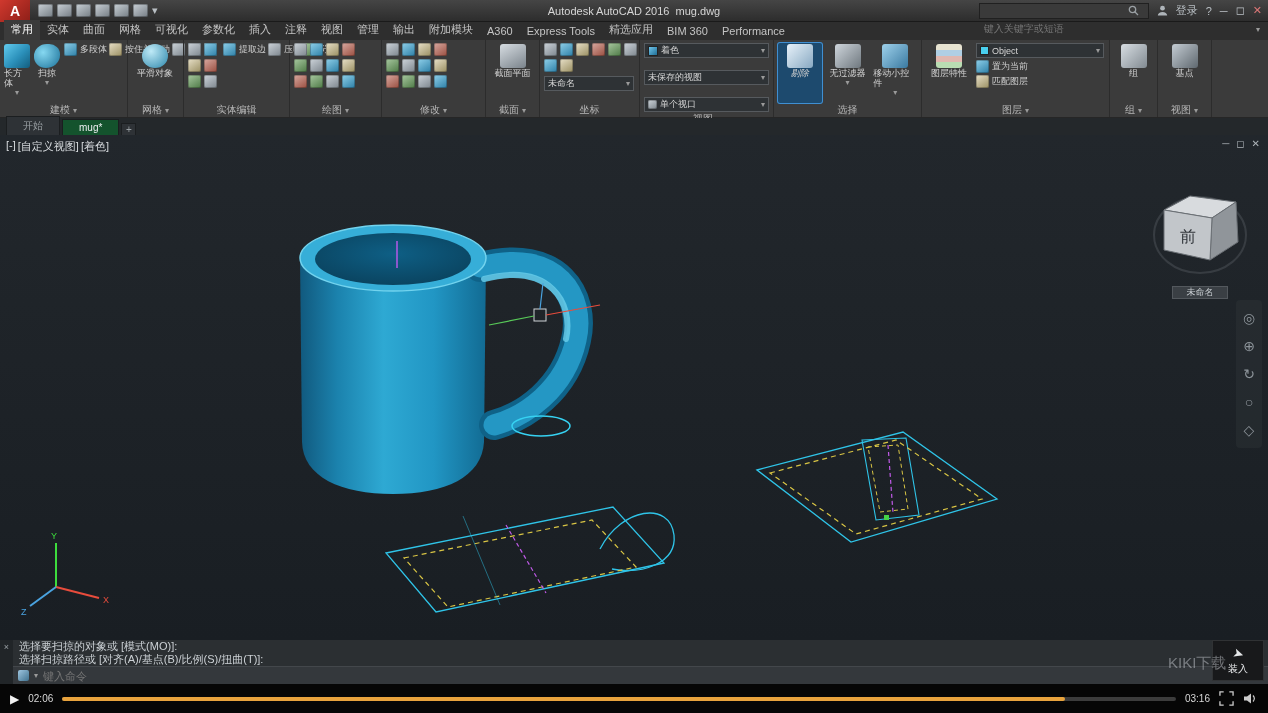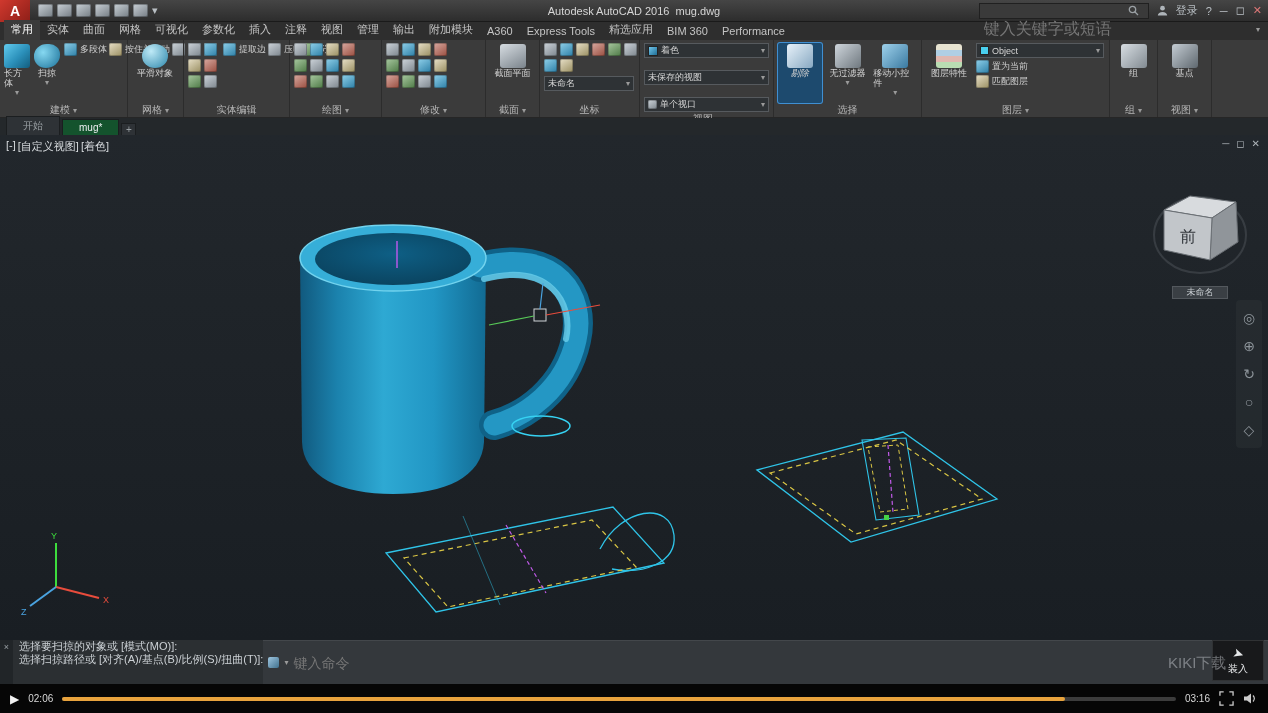--- a/index.html
+++ b/index.html
@@ -12,21 +12,21 @@
     color:#c9c9c9; font-size:11px; border-bottom:1px solid #1a1a1a; }
   .logo { width:30px; height:22px; background:linear-gradient(135deg,#d0392e,#8e1f18);
     color:#fff; font-weight:bold; font-size:14px; display:flex; align-items:center; justify-content:center; }
   .qat { display:flex; gap:4px; margin-left:8px; }
   .qic { width:15px; height:13px; border-radius:2px;
     background:linear-gradient(145deg,#c9d0d6,#757d84); box-shadow:inset 0 0 0 1px rgba(0,0,0,.3); }
   .tb-title { position:absolute; left:0; right:0; text-align:center; pointer-events:none; color:#d6d6d6; }
   .tb-right { margin-left:auto; display:flex; align-items:center; gap:8px; padding-right:6px; z-index:2; }
   .tb-search { display:flex; align-items:center; gap:4px; background:#3a3a3a; border:1px solid #202020;
     height:16px; width:170px; padding:0 4px; }
-  .tb-search input { background:transparent; border:none; outline:none; color:#9aa0a4; font-size:16px; width:140px;margin-top:36px; }
+  .tb-search input { background:transparent; border:none; outline:none; color:#9aa0a4; font-size:10px; width:140px;margin-top:36px; }
   .glyph-btn { color:#b9bfc4; font-size:11px; cursor:pointer; }
   .win-close { color:#d77; }
 
   
   .rtabs { position:absolute; top:22px; left:0; right:0; height:18px; background:#2e2e2e;
     display:flex; align-items:flex-end; padding-left:4px; font-size:11px; color:#c4c4c4; }
   .rtab { padding:2px 7px 3px; white-space:nowrap; cursor:pointer; }
   .rtab.active { background:#3b3b3b; color:#ffffff; }
 
   
@@ -92,26 +92,26 @@
     color:#c8cdd1; font-size:9px; display:flex; align-items:center; justify-content:center; cursor:pointer; }
   .navbar { position:absolute; right:6px; top:165px; width:26px; background:rgba(52,56,60,.35);
     border-radius:4px; display:flex; flex-direction:column; align-items:center; gap:12px;
     padding:10px 0; color:#8d949a; font-size:14px; z-index:3; }
   .navbar span { cursor:pointer; }
 
   
   .cmd { position:absolute; top:640px; left:0; right:0; height:44px; background:#2b2f32; display:flex; }
   .cmd-gutter { width:13px; background:#212528; color:#9aa0a4; font-size:9px;
     display:flex; flex-direction:column; align-items:center; padding-top:2px; }
-  .cmd-main { flex:1; display:flex; flex-direction:row; font-size:11px; color:#ccd1d5; }
+  .cmd-main { flex:1; display:flex; flex-direction:column; font-size:11px; color:#ccd1d5; }
   .cmd-line { height:13px; line-height:13px; padding-left:6px; white-space:nowrap; }
   .cmd-input { flex:1; display:flex; align-items:center; gap:5px; background:#34383c;
     border-top:1px solid #43474b; padding-left:5px; }
   .cmdicon { width:11px; height:11px; background:linear-gradient(135deg,#9fc6e0,#40728f); border-radius:2px; }
-  .cmd-input input { background:transparent; border:none; outline:none; color:#8b9196; font-size:14px; width:400px; }
+  .cmd-input input { background:transparent; border:none; outline:none; color:#8b9196; font-size:11px; width:400px; }
   .loadbox { position:absolute; right:4px; top:640px; width:52px; height:41px; background:#18191b;
     border:1px solid #303234; display:flex; flex-direction:column; align-items:center; justify-content:center;
     gap:1px; color:#e4e6e8; font-size:10px; z-index:5; cursor:pointer; }
   .loadbox .arr { font-size:13px; transform:rotate(18deg); }
   .watermark { position:absolute; left:1168px; top:654px; color:rgba(195,200,205,.5);
     font-size:15px; z-index:6; pointer-events:none; }
 
   
   .player { position:absolute; top:684px; left:0; right:0; height:29px; background:#060606;
     display:flex; align-items:center; gap:9px; padding:0 10px; color:#d8d8d8; font-size:10px; }

